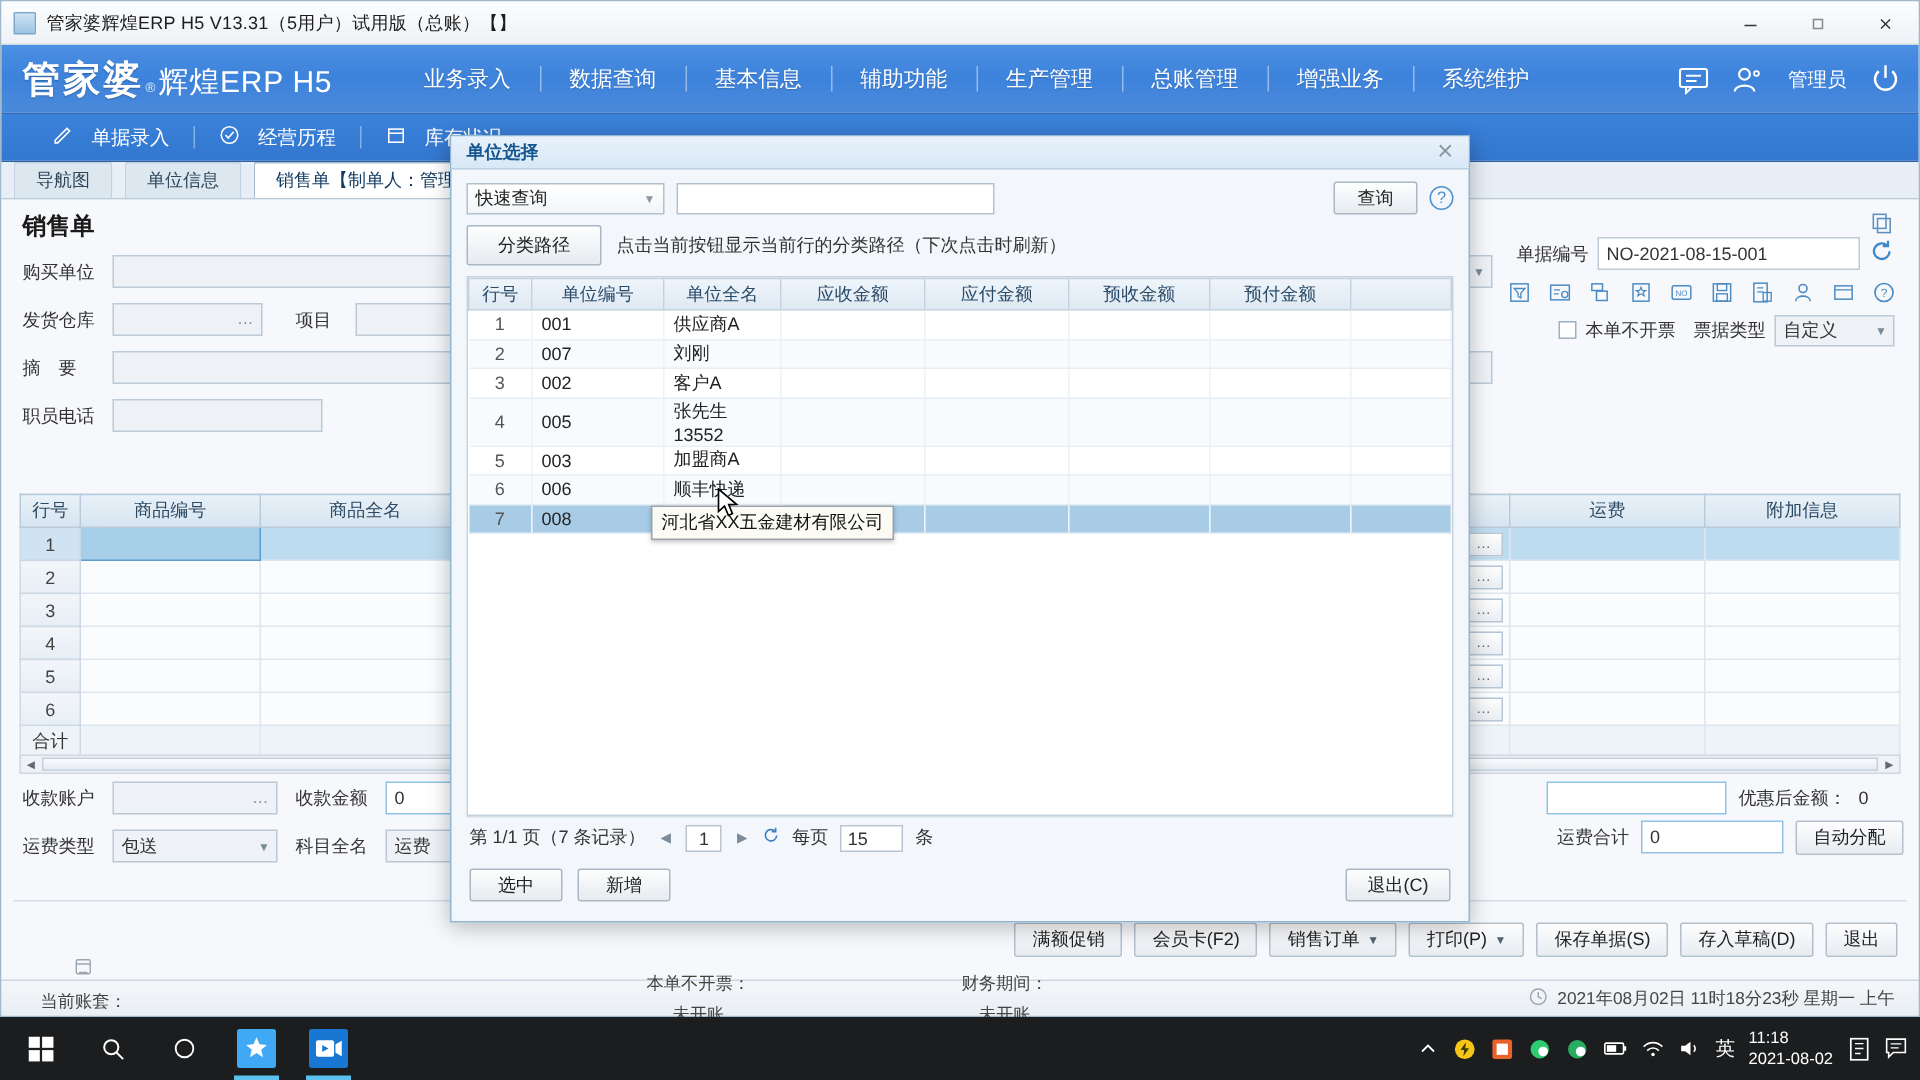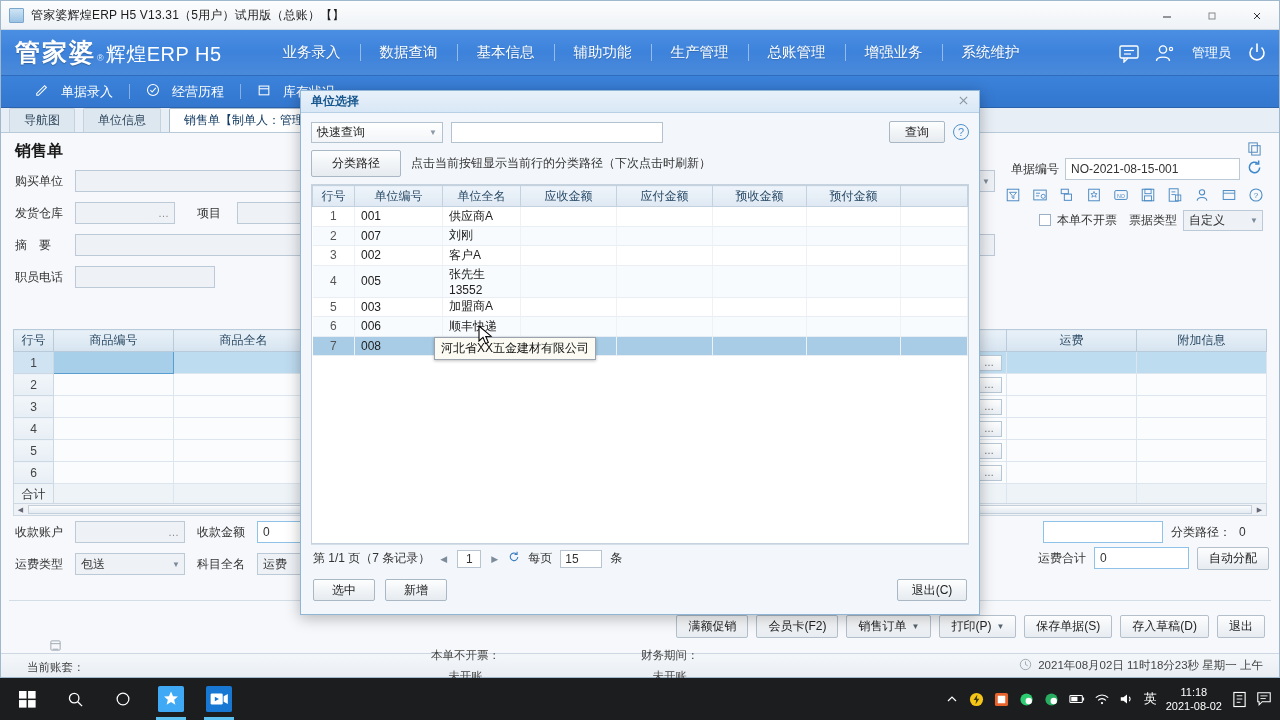--- a/index.html
+++ b/index.html
@@ -255,21 +255,21 @@
   .taskbar {
     position: absolute; left:0; bottom:0; width:1280px; height:42px;
     background: #1b1d1f; display:flex; align-items:center;
   }
   .tb-left { display:flex; align-items:center; gap: 6px; padding-left: 6px; }
   .tb-item { width: 42px; height: 42px; display:flex; align-items:center; justify-content:center; }
   .tb-item.active { position:relative; }
   .tb-item.active::after { content:''; position:absolute; bottom:0; left:6px; right:6px; height:3px; background:#5cc0f0; }
   .tb-right { position:absolute; right: 0; height:42px; display:flex; align-items:center; gap: 9px; padding-right: 8px; }
   .tray-ico { width:16px;height:16px;display:flex;align-items:center;justify-content:center; }
-  .tb-clock { color:#fff; font-size:11px; line-height:14px; text-align:center; }
+  .tb-clock { color:#fff; font-size:11px; line-height:14px; }
   .ime { color:#fff; font-size:13px; }
 </style>
 </head>
 <body>
 
 <div class="screen">
   <div class="wallpaper"></div>
 
   <div class="app-window">
 
@@ -651,21 +651,21 @@
           </div>
           <div class="lbl" style="width:60px;margin-left:12px">科目全名</div>
           <div class="fld" style="width:110px">
             <span>运费</span>
           </div>
         </div>
 
         <div class="foot-right">
           <div style="display:flex;align-items:center;justify-content:flex-end;gap:8px;height:26px;margin-top:4px;">
             <span class="fld white" style="width:120px;height:22px;border-color:#8ec2e6"></span>
-            <span class="rp-lbl">分类路径：</span>
+            <span class="rp-lbl">优惠后金额：</span>
             <span class="rp-lbl" style="width:30px">0</span>
           </div>
           <div style="display:flex;align-items:center;justify-content:flex-end;gap:8px;height:26px;">
             <span class="rp-lbl">运费合计</span>
             <span class="fld white" style="width:95px;height:22px;border-color:#8ec2e6">
               <span>0</span>
             </span>
             <span class="btn">自动分配</span>
           </div>
         </div>

